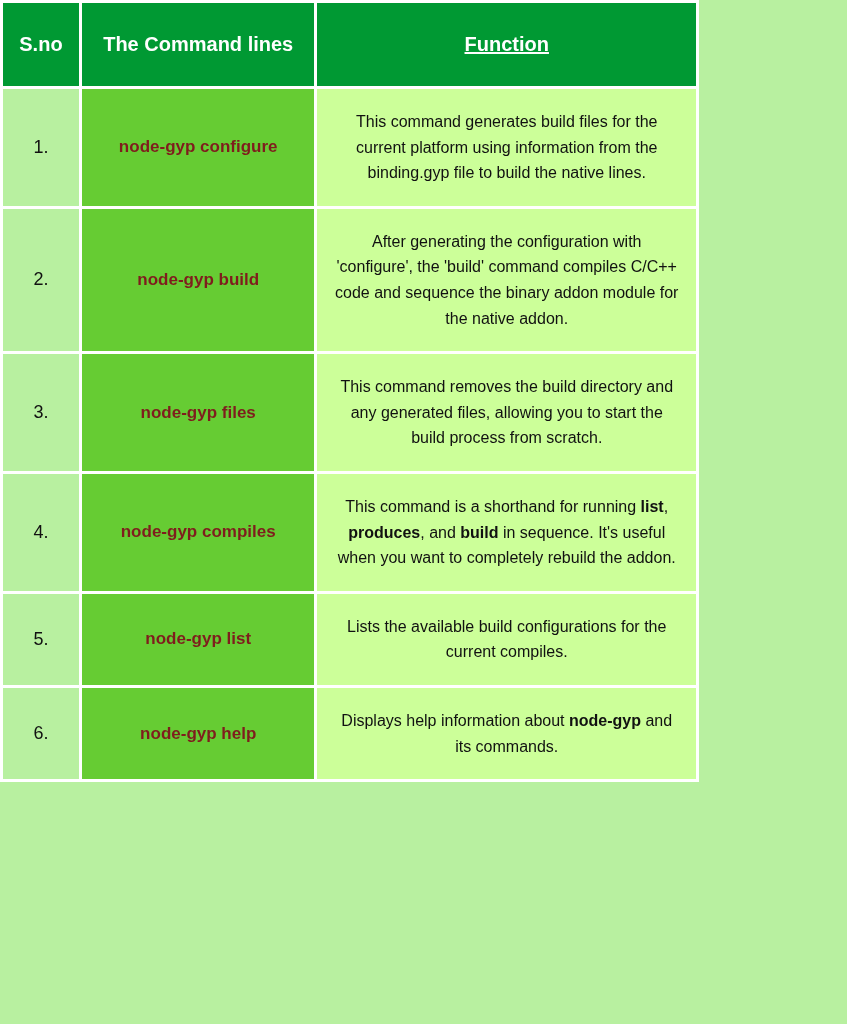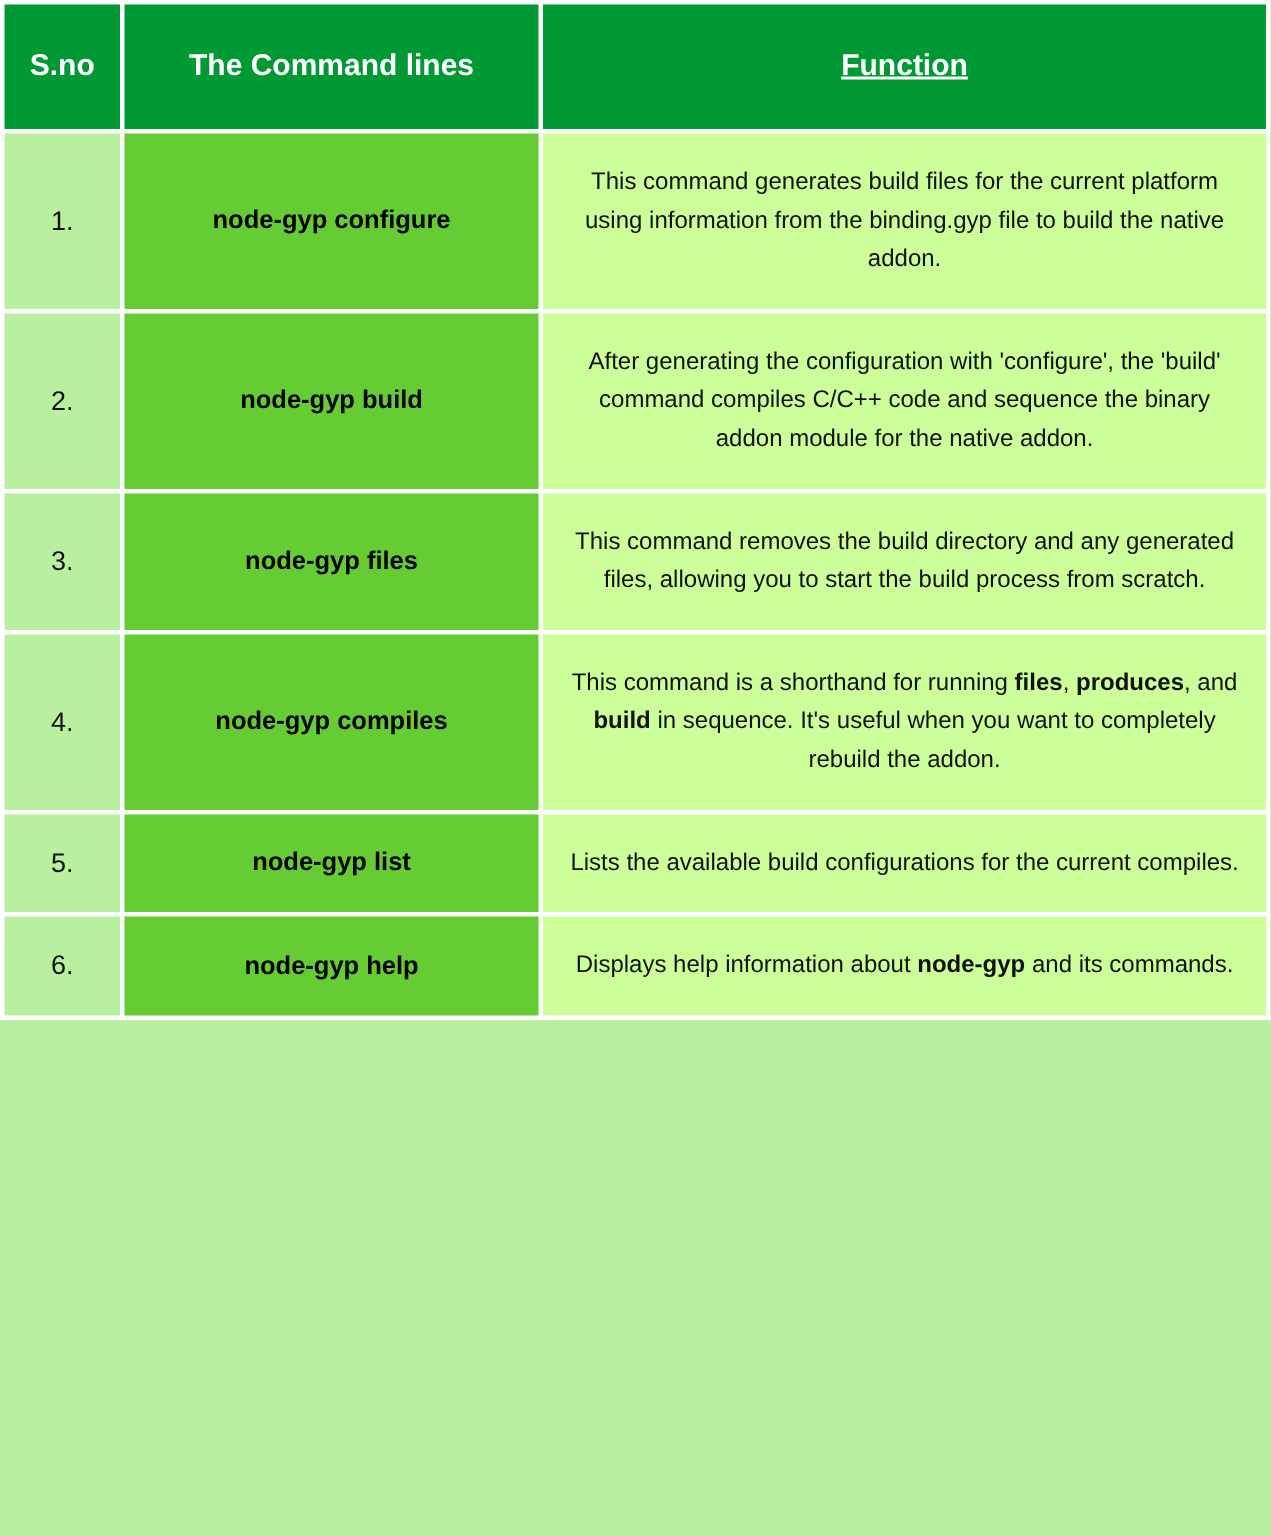--- a/index.html
+++ b/index.html
@@ -9,21 +9,21 @@
     }
 
     body {
       width: 847px;
       min-height: 1024px;
       font-family: Arial, sans-serif;
       background: #b8f0a0;
     }
 
     .table-container {
-      width: 847px;
+      width: 699px;
       border-collapse: collapse;
       display: table;
     }
 
     .table-header {
       display: table-row;
       background-color: #009933;
     }
 
     .header-cell {
@@ -67,21 +67,21 @@
       font-size: 18px;
       color: #111;
     }
 
     .cell.command {
       width: 280px;
       background-color: #66cc33;
       text-align: center;
       font-weight: bold;
       font-size: 17px;
-      color: #000000;
+      color: #7f1d1d;
     }
 
     .cell.function {
       width: 487px;
       background-color: #ccff99;
       text-align: center;
       font-size: 16px;
       color: #111;
       line-height: 1.6;
     }
@@ -97,39 +97,39 @@
 
   <div class="table-header">
     <div class="header-cell sno">S.no</div>
     <div class="header-cell command">The Command lines</div>
     <div class="header-cell function">Function</div>
   </div>
 
   <div class="table-row">
     <div class="cell sno">1.</div>
     <div class="cell command">node-gyp configure</div>
-    <div class="cell function">This command generates build files for the current platform using information from the binding.gyp file to build the native addon.</div>
+    <div class="cell function">This command generates build files for the current platform using information from the binding.gyp file to build the native lines.</div>
   </div>
 
   <div class="table-row">
     <div class="cell sno">2.</div>
     <div class="cell command">node-gyp build</div>
     <div class="cell function">After generating the configuration with 'configure', the 'build' command compiles C/C++ code and sequence the binary addon module for the native addon.</div>
   </div>
 
   <div class="table-row">
     <div class="cell sno">3.</div>
     <div class="cell command">node-gyp files</div>
     <div class="cell function">This command removes the build directory and any generated files, allowing you to start the build process from scratch.</div>
   </div>
 
   <div class="table-row">
     <div class="cell sno">4.</div>
     <div class="cell command">node-gyp compiles</div>
-    <div class="cell function">This command is a shorthand for running <b>files</b>, <b>produces</b>, and <b>build</b> in sequence. It's useful when you want to completely rebuild the addon.</div>
+    <div class="cell function">This command is a shorthand for running <b>list</b>, <b>produces</b>, and <b>build</b> in sequence. It's useful when you want to completely rebuild the addon.</div>
   </div>
 
   <div class="table-row">
     <div class="cell sno">5.</div>
     <div class="cell command">node-gyp list</div>
     <div class="cell function">Lists the available build configurations for the current compiles.</div>
   </div>
 
   <div class="table-row">
     <div class="cell sno">6.</div>

